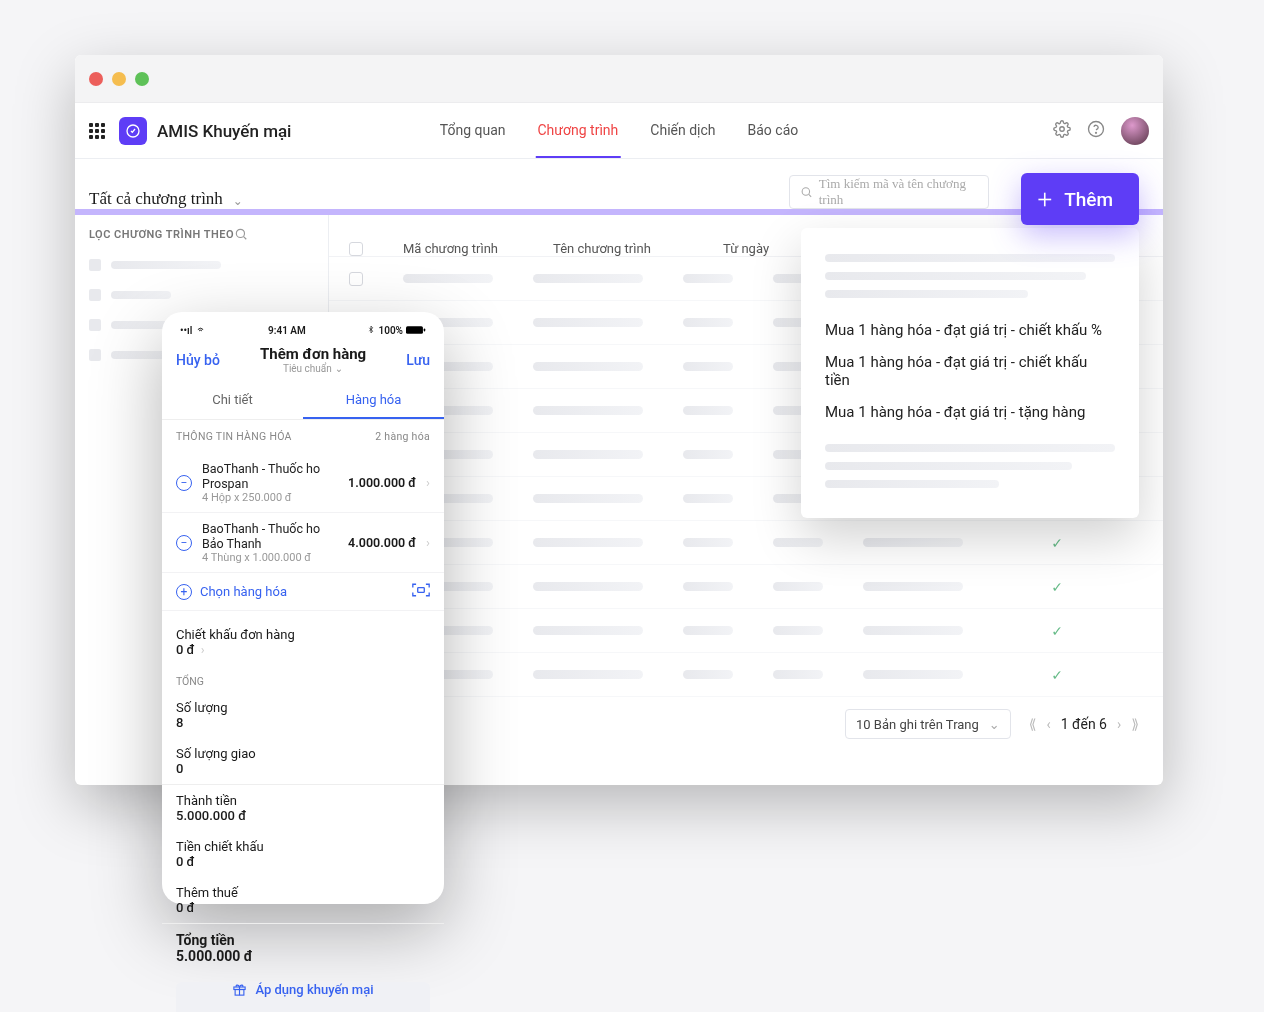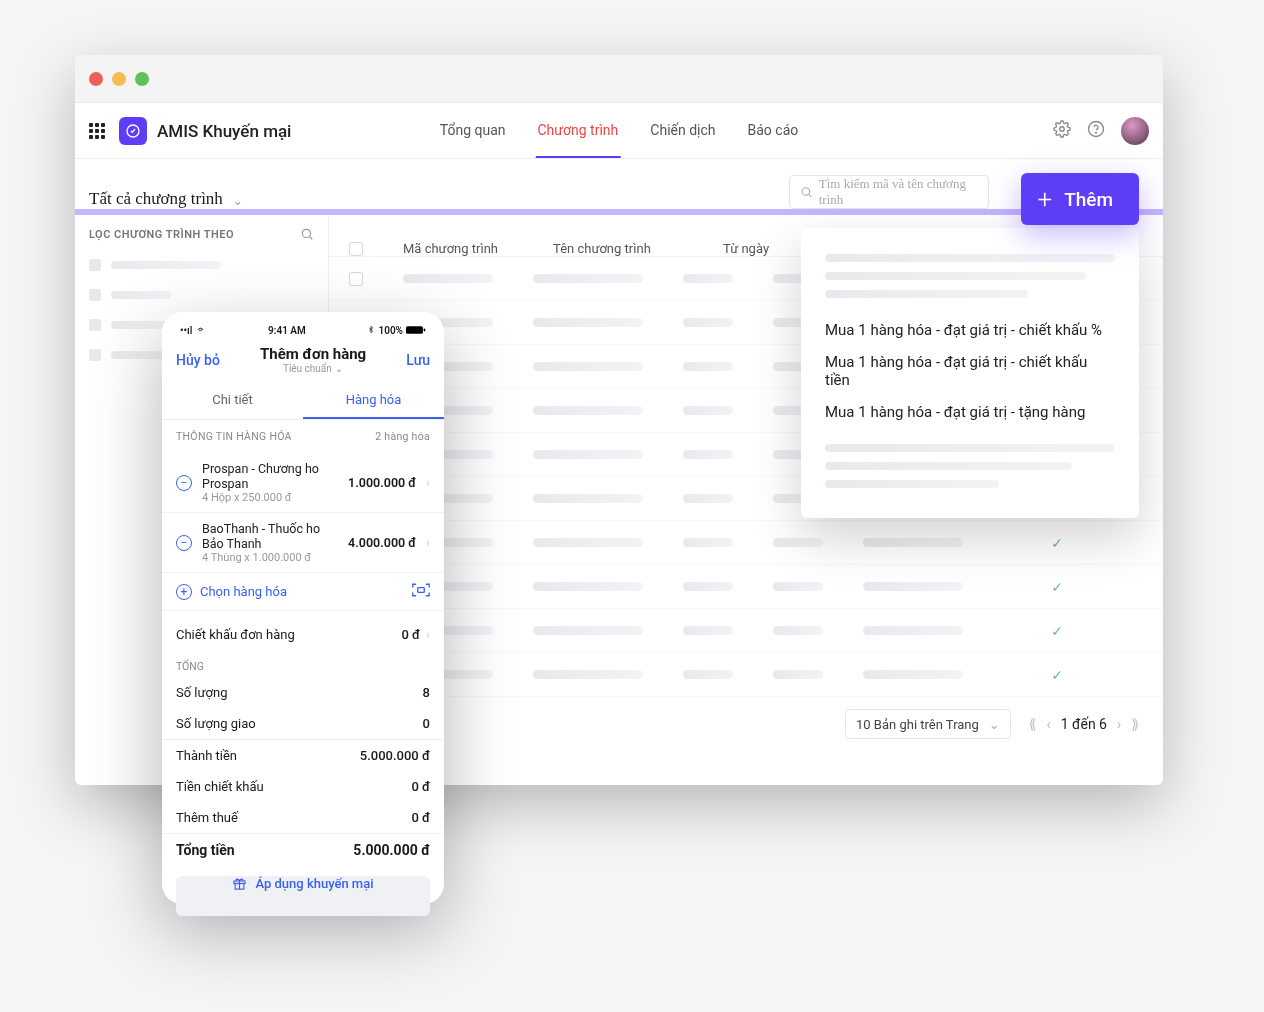--- a/index.html
+++ b/index.html
@@ -45,21 +45,21 @@
 
 .subbar {
   height: 56px; display:flex; align-items:flex-end; padding: 0 14px; border-bottom: 6px solid #c4b5fd; font-family: Liberation Serif, serif;
 }
 .subtitle { font-size: 17px; font-weight: 500; margin-right: 10px; }
 .chev { color:#999; font-size:12px; }
 .search-box { margin-left:auto; height:34px; border:1px solid #e2e4ea; border-radius:4px; display:flex; align-items:center; padding:0 10px; width: 200px; color:#aaa; font-size:13px; gap:6px; margin-right: 160px; }
 
 .content { display:flex; height: calc(100% - 160px); }
 .sidebar { width: 254px; border-right:1px solid #eceef2; padding: 12px 14px; }
-.filter-title { font-size: 11px; letter-spacing: .5px; color:#777; font-weight:600; display:flex; align-items:center; justify-content:space-between; }
+.filter-title { font-size: 11px; letter-spacing: .5px; color:#777; font-weight:600; display:flex; align-items:center; justify-content:flex-start; }
 .filter-item { display:flex; align-items:center; gap:10px; margin-top:18px; }
 .filter-item .sq { width:12px; height:12px; background:#e8e9ed; border-radius:2px; }
 .filter-item .bar { flex:1; height:8px; background: linear-gradient(90deg,#e8e9ed,#f2f3f6); border-radius:4px; }
 
 .tablearea { flex:1; overflow:auto; position:relative; }
 .thead { display:flex; align-items:flex-end; height:42px; padding: 0 20px; border-bottom:1px solid #f1f2f5; font-size:13px; color:#555; gap: 40px; }
 .thead .cb { width:14px; height:14px; border:1.5px solid #d6d8de; border-radius:3px; }
 .row { display:flex; align-items:center; height:44px; padding: 0 20px; border-bottom:1px solid #f6f7f9; gap:40px; }
 .row .cb { width:14px; height:14px; border:1.5px solid #d6d8de; border-radius:3px; }
 .skel { height:9px; background: linear-gradient(90deg,#e8e9ed,#f2f3f6); border-radius:5px; }
@@ -109,21 +109,21 @@
 .m-item { display:flex; align-items:center; padding: 8px 14px; border-bottom:1px solid #f2f2f4; gap:10px; }
 .m-minus { width:16px; height:16px; border:1.5px solid #3762f0; border-radius:50%; display:flex; align-items:center; justify-content:center; color:#3762f0; font-size:12px; line-height:1; }
 .m-plus { width:16px; height:16px; border:1.5px solid #3762f0; border-radius:50%; display:flex; align-items:center; justify-content:center; color:#3762f0; font-size:12px; line-height:1; }
 .m-item-main { flex:1; }
 .m-item-name { font-size:12.5px; color:#222; }
 .m-item-sub { font-size:11px; color:#999; }
 .m-item-price { font-size:12.5px; font-weight:600; }
 .m-chev { color:#ccc; font-size:13px; }
 .m-add { display:flex; align-items:center; padding: 10px 14px; color:#3762f0; font-size:13px; gap:8px; border-bottom:1px solid #f2f2f4; }
 .m-add-scan { margin-left:auto; color:#3762f0; font-size:11px; letter-spacing: 2px; font-weight:700; }
-.m-row { display:flex; justify-content:space-between; padding: 8px 14px; font-size:13px; }
+.m-row { display:flex; justify-content:space-between; padding: 8px 14px; font-size:13px;flex-direction:column; }
 .m-row.b { border-top:1px solid #eee; }
 .m-row .val { font-weight:500; }
 .m-row.total { font-weight:700; font-size:14px; }
 .m-sect-label { padding: 10px 14px 4px; font-size:10.5px; color:#888; }
 .m-apply { margin: 10px 14px 0; height:40px; background:#f0f1f5; border-radius:6px; display:flex; justify-content:center; gap:8px; color:#3762f0; font-size:13px; font-weight:500; cursor:pointer; }
 </style>
 </head>
 <body>
 
 <div class="window">
@@ -399,21 +399,21 @@
   </div>
 
   <div class="m-sect-head">
     <span>THÔNG TIN HÀNG HÓA</span>
     <span>2 hàng hóa</span>
   </div>
 
   <div class="m-item">
     <div class="m-minus">−</div>
     <div class="m-item-main">
-      <div class="m-item-name">Prospan - Chương ho Prospan</div>
+      <div class="m-item-name">BaoThanh - Thuốc ho Prospan</div>
       <div class="m-item-sub">4 Hộp x 250.000 đ</div>
     </div>
     <div class="m-item-price">1.000.000 đ</div>
     <span class="m-chev">›</span>
   </div>
 
   <div class="m-item">
     <div class="m-minus">−</div>
     <div class="m-item-main">
       <div class="m-item-name">BaoThanh - Thuốc ho Bảo Thanh</div>

